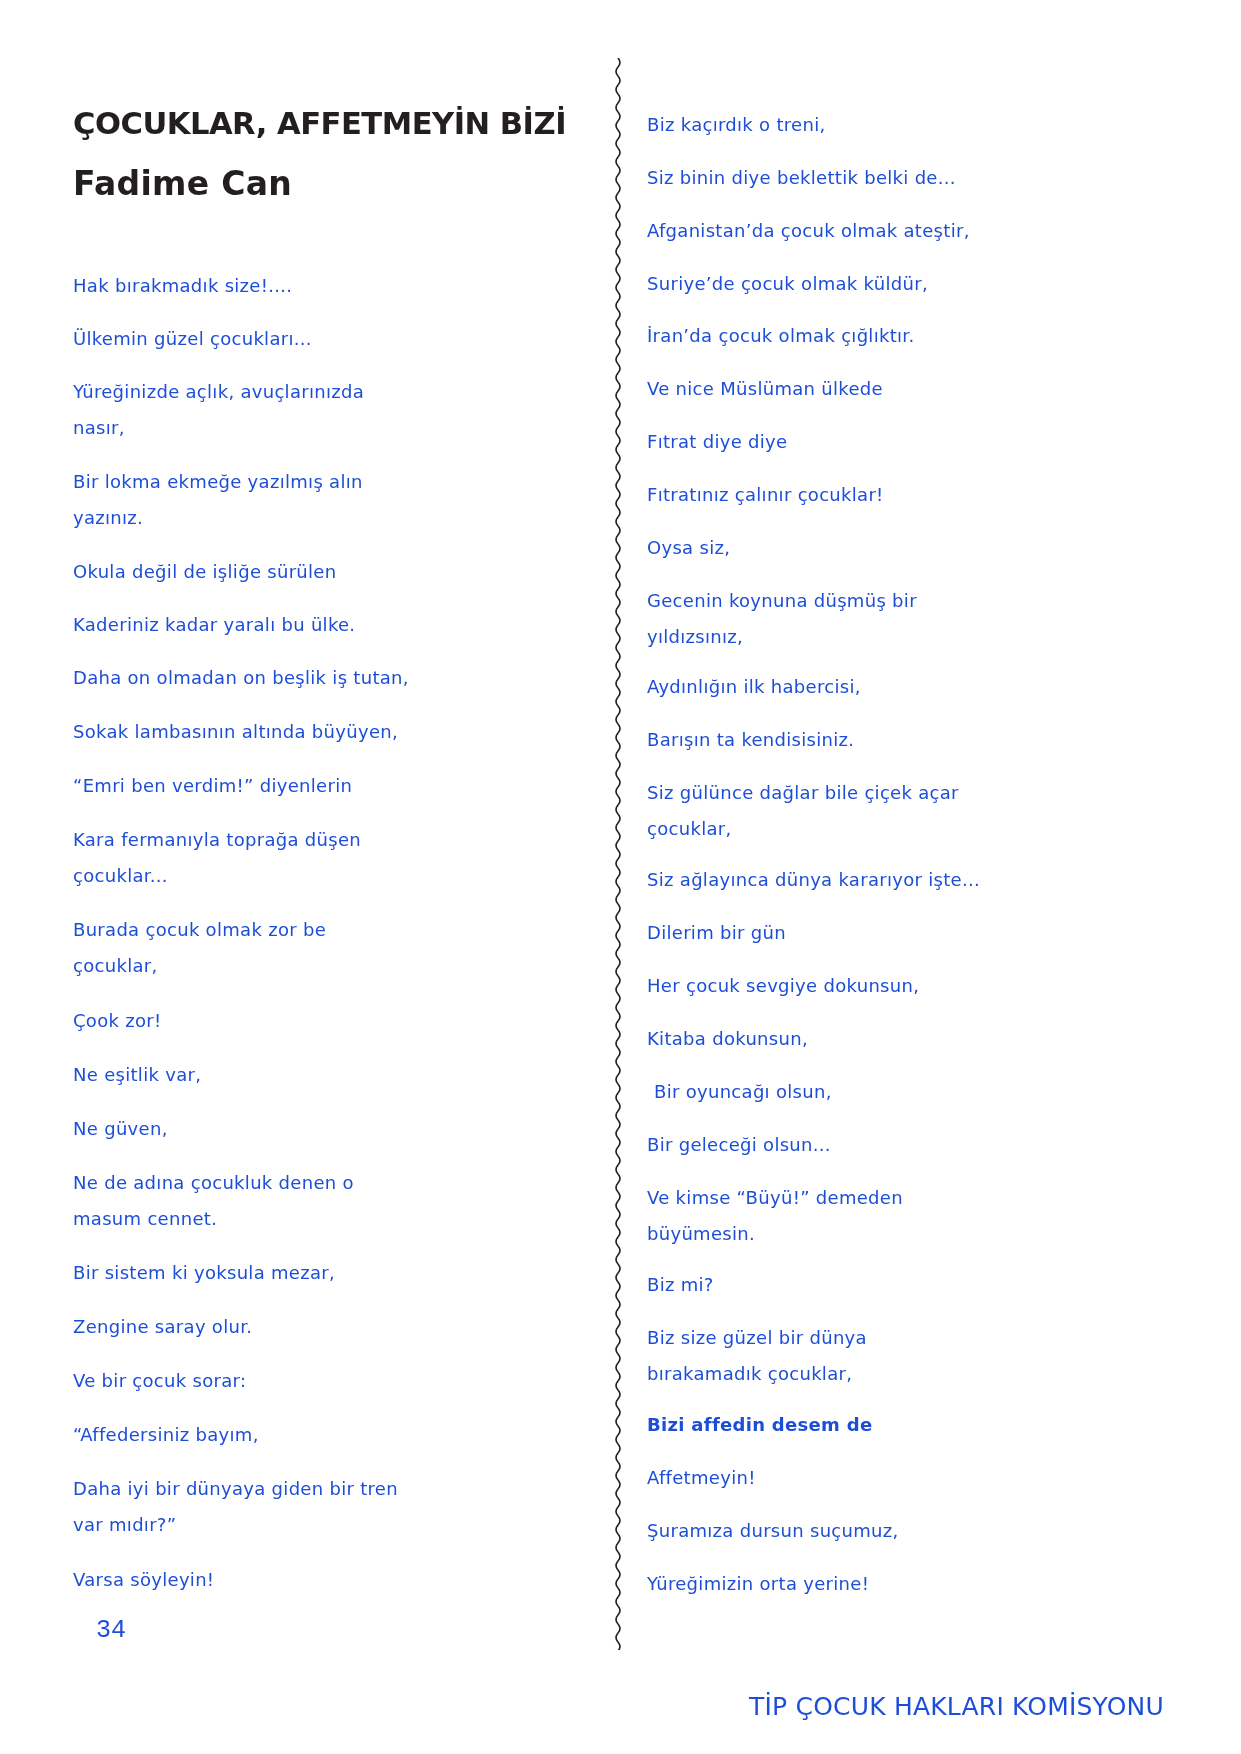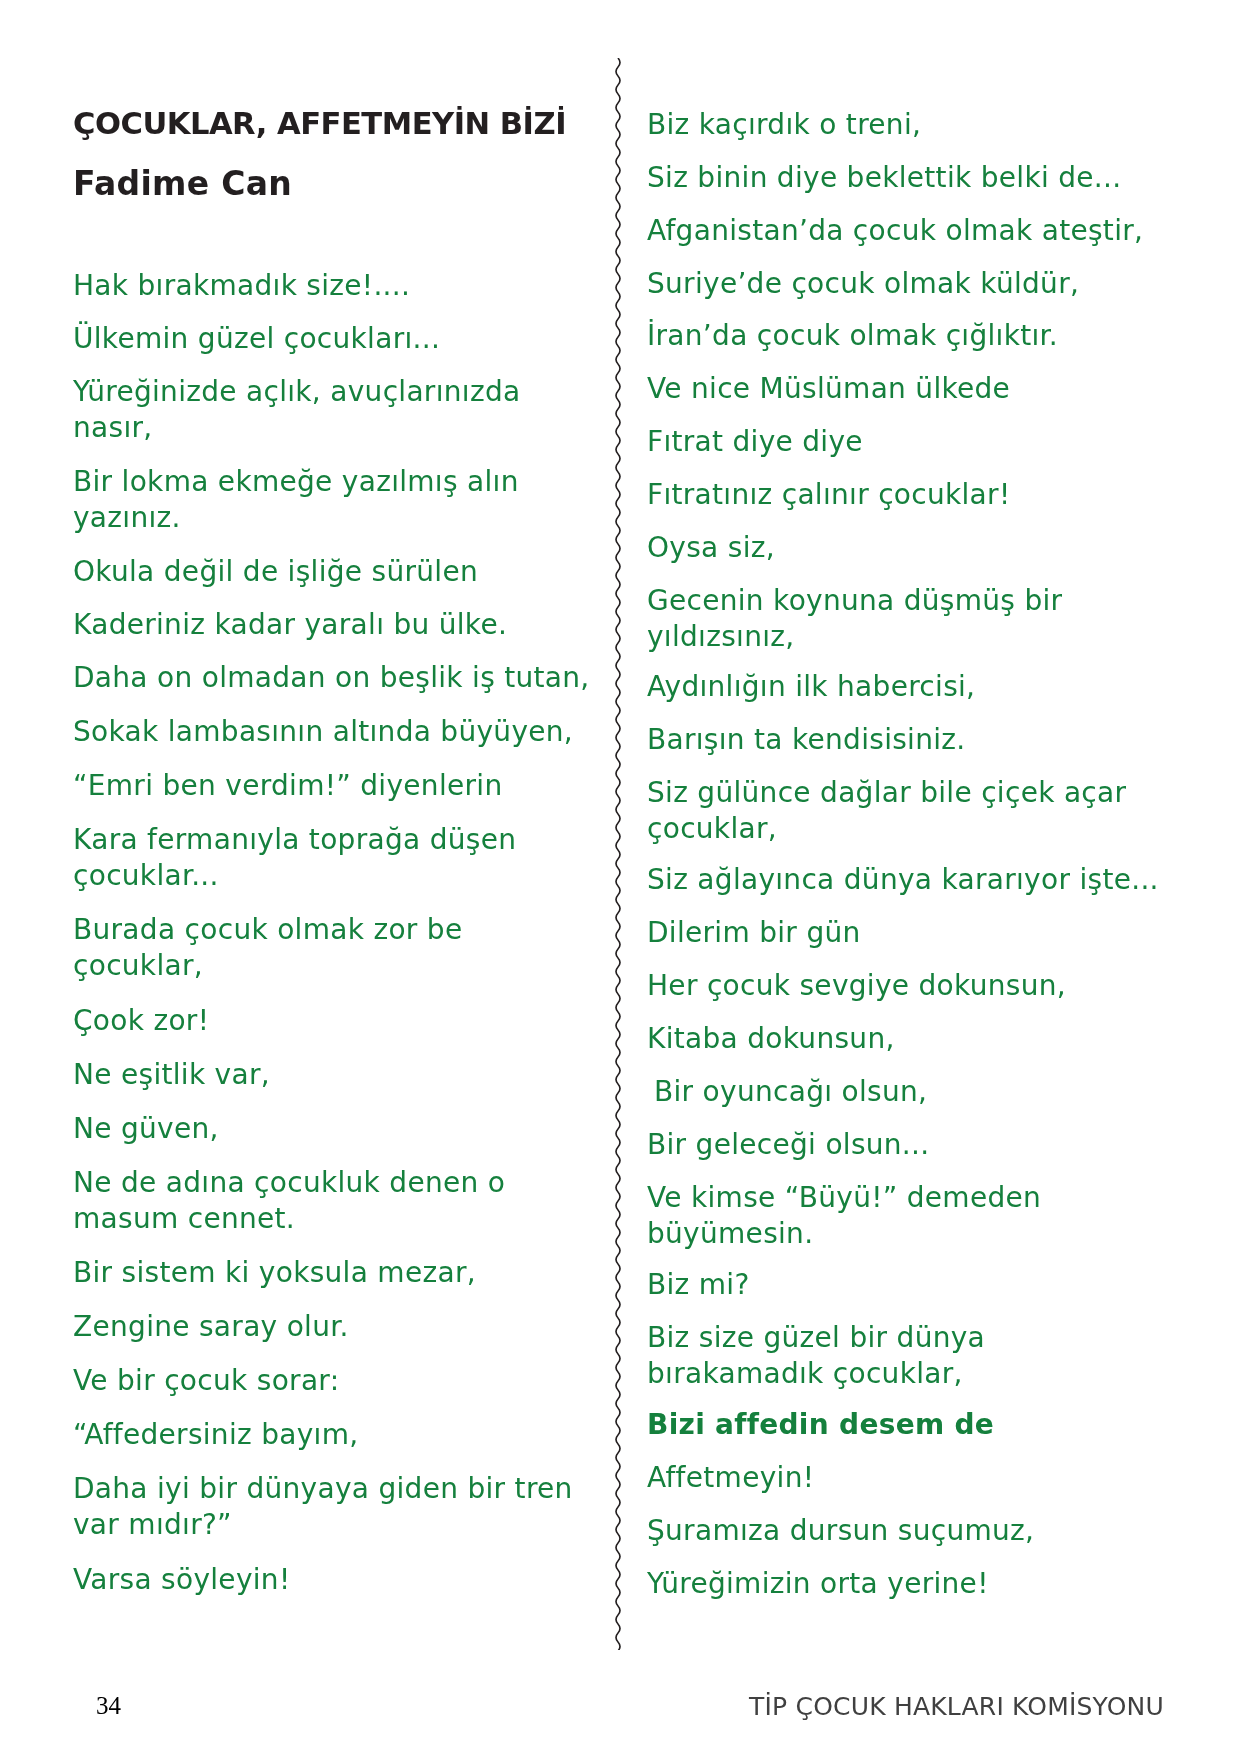--- a/index.html
+++ b/index.html
@@ -5,25 +5,25 @@
     html, body { margin: 0; padding: 0; background: #ffffff; }
     body { width: 1241px; height: 1754px; position: relative; overflow: hidden;
            font-family: "Liberation Sans", "DejaVu Sans", sans-serif; color: #231f20; }
     .title { position: absolute; left: 73px; top: 106px; font-size: 30px; font-weight: 900;
              letter-spacing: -0.5px; font-family: "DejaVu Sans", sans-serif; transform: scaleX(1.02); transform-origin: left; }
     .author { position: absolute; left: 73px; top: 164px; font-size: 33px; font-weight: bold;
               font-family: "DejaVu Sans", sans-serif; letter-spacing: 0.3px; }
     .col { position: absolute; top: 0; }
     .col-left { left: 73px; width: 520px; }
     .col-right { left: 647px; width: 520px; }
-    .line { position: absolute; left: 0; font-size: 28px; line-height: 36px; white-space: pre-wrap;
-            font-family: "DejaVu Sans", sans-serif; font-weight: normal; letter-spacing: 0.3px; color: #15803d; }
+    .line { position: absolute; left: 0; font-size: 18px; line-height: 36px; white-space: pre-wrap;
+            font-family: "DejaVu Sans", sans-serif; font-weight: normal; letter-spacing: 0.3px; color: #1d4ed8; }
     .divider { position: absolute; left: 610px; top: 58px; width: 16px; height: 1592px; }
-    .footer-num { position: absolute; left: 96px; top: 1692px; font-size: 25px; font-family: Liberation Serif, serif; color:#000000; }
-    .footer-org { position: absolute; right: 77px; top: 1692px; font-size: 25px; font-family: "DejaVu Sans", sans-serif; color:#404040; letter-spacing: 0.2px; }
+    .footer-num { position: absolute; left: 96px; top: 1616px; font-size: 25px; font-family: Liberation Mono, monospace; color:#1d4ed8; }
+    .footer-org { position: absolute; right: 77px; top: 1692px; font-size: 25px; font-family: "DejaVu Sans", sans-serif; color:#1d4ed8; letter-spacing: 0.2px; }
   </style>
 </head>
 <body>
 
 <div class="title">ÇOCUKLAR, AFFETMEYİN BİZİ</div>
 <div class="author">Fadime Can</div>
 
 <div class="col col-left" id="left-col">
     <div class="line" style="top: 268px;">Hak bırakmadık size!....</div>
     <div class="line" style="top: 321px;">Ülkemin güzel çocukları...</div>

